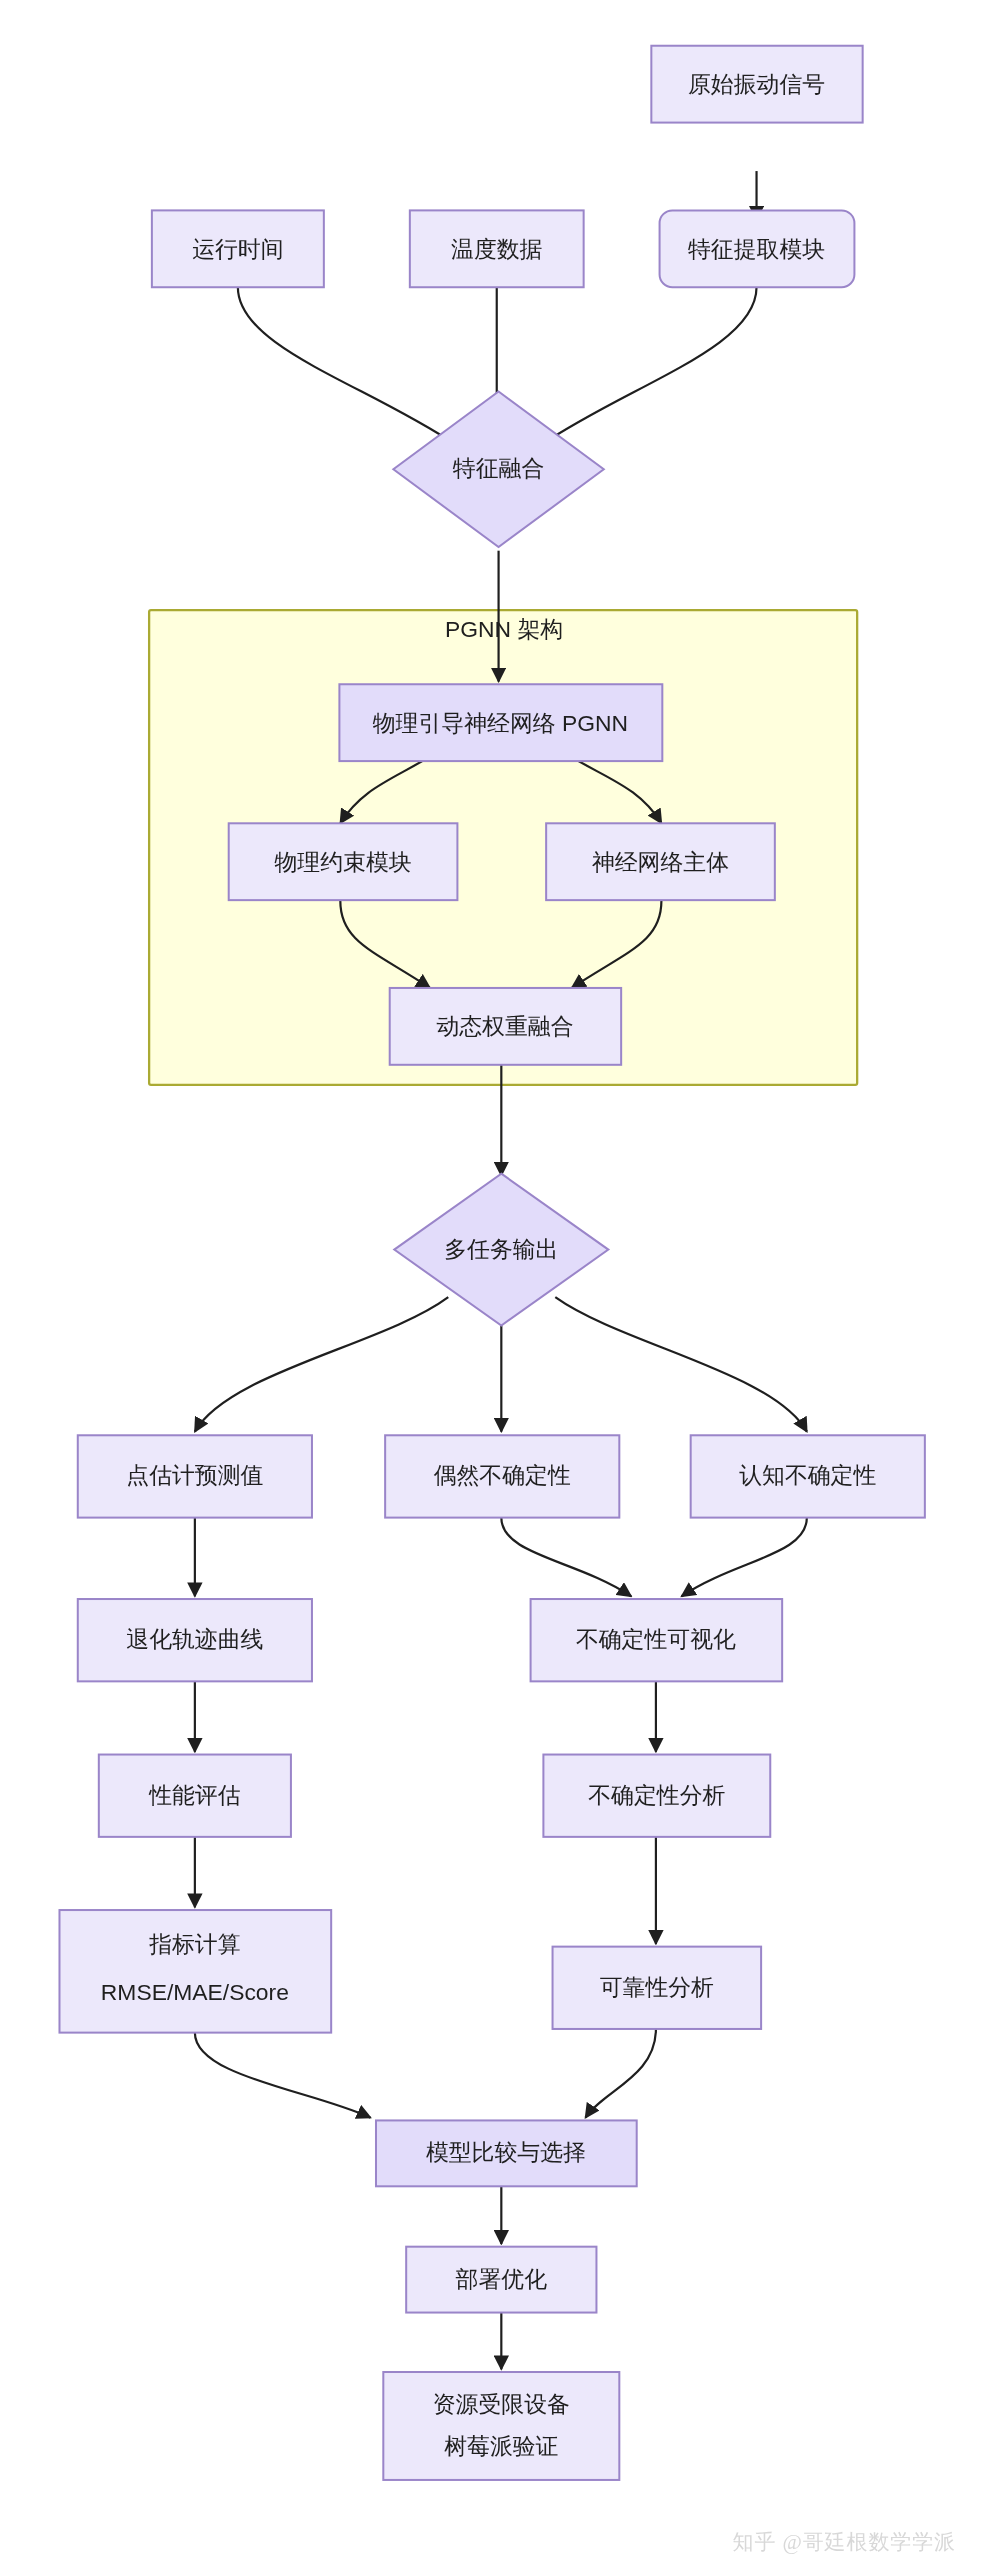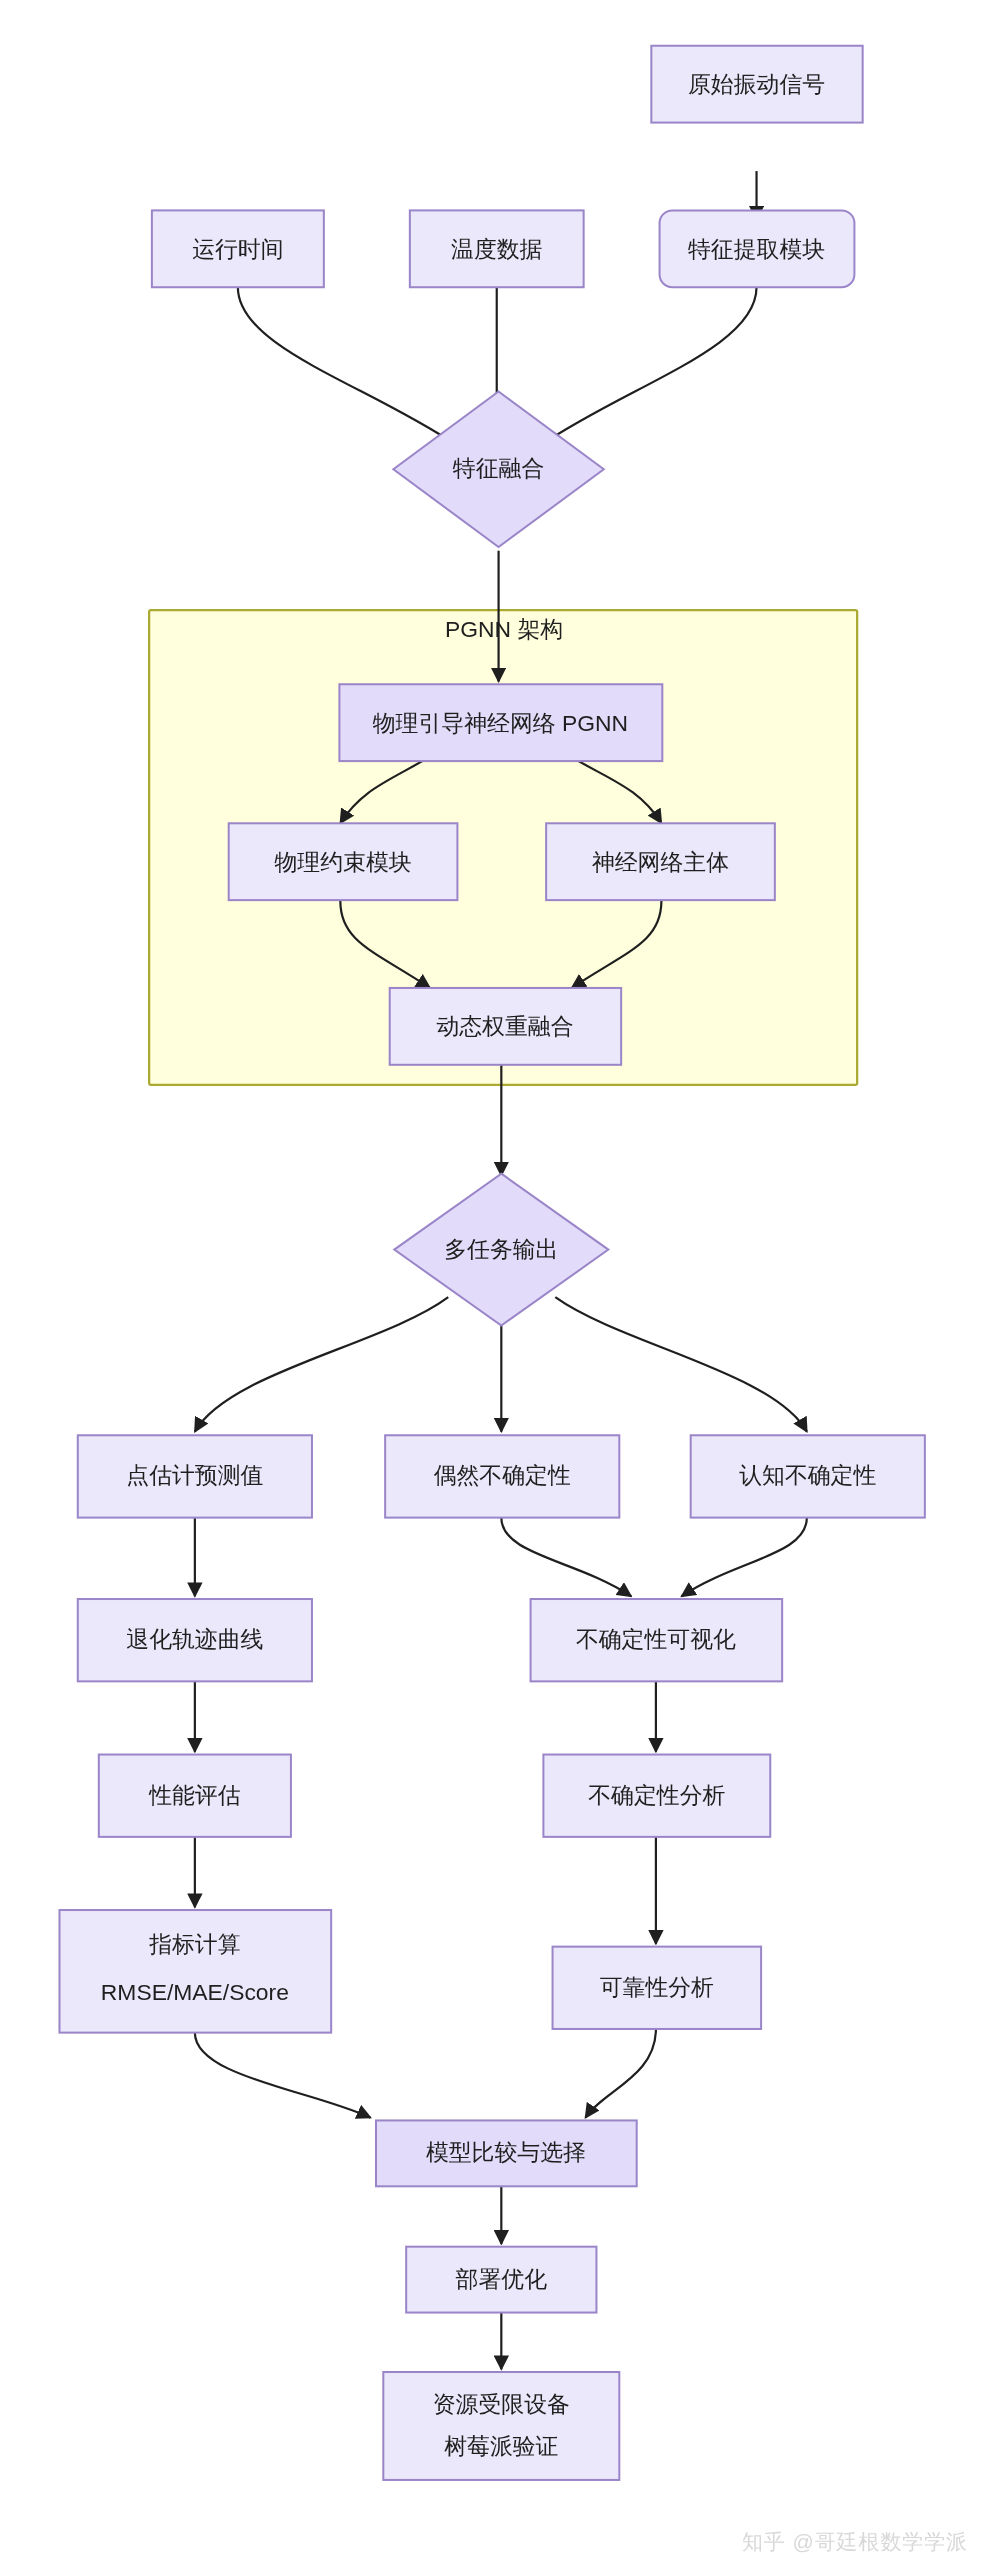--- a/index.html
+++ b/index.html
@@ -3,22 +3,22 @@
 <meta charset="utf-8">
 <style>
   html,body{margin:0;padding:0;background:#ffffff;}
   body{width:988px;height:2576px;position:relative;overflow:hidden;
        font-family:"Liberation Sans","DejaVu Sans",sans-serif;}
   #flow{position:absolute;top:0;left:0;width:988px;height:2576px;display:block;}
   .nodeLabel{font-size:25px;fill:#1f1f1f;font-family:"Liberation Sans","DejaVu Sans",sans-serif;
              text-anchor:middle;dominant-baseline:middle;}
   .clusterLabel{font-size:25px;fill:#1f1f1f;text-anchor:middle;dominant-baseline:middle;
                 font-family:"Liberation Sans","DejaVu Sans",sans-serif;}
-  .wm{position:absolute;right:20px;bottom:20px;font-size:21px;color:#d8d8d8;
-      letter-spacing:0.9px;font-family:Liberation Sans, sans-serif;
+  .wm{position:absolute;right:32px;bottom:20px;font-size:21px;color:#d8d8d8;
+      letter-spacing:0.9px;font-family:Liberation Serif, serif;
       user-select:none;white-space:nowrap;}
 </style>
 </head>
 <body>
 
 <svg id="flow" viewBox="0 0 1080 2816" xmlns="http://www.w3.org/2000/svg">
   <defs>
     <marker id="arrow" viewBox="0 0 10 10" refX="9" refY="5" markerWidth="7" markerHeight="7" orient="auto-start-reverse">
       <path d="M 0 0 L 10 5 L 0 10 z" fill="#1f1f1f"></path>
     </marker>

